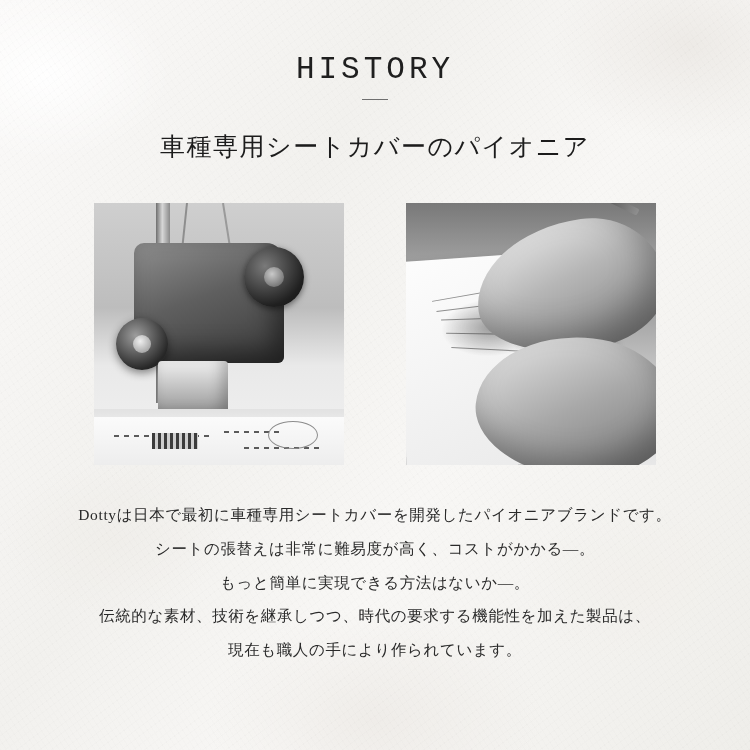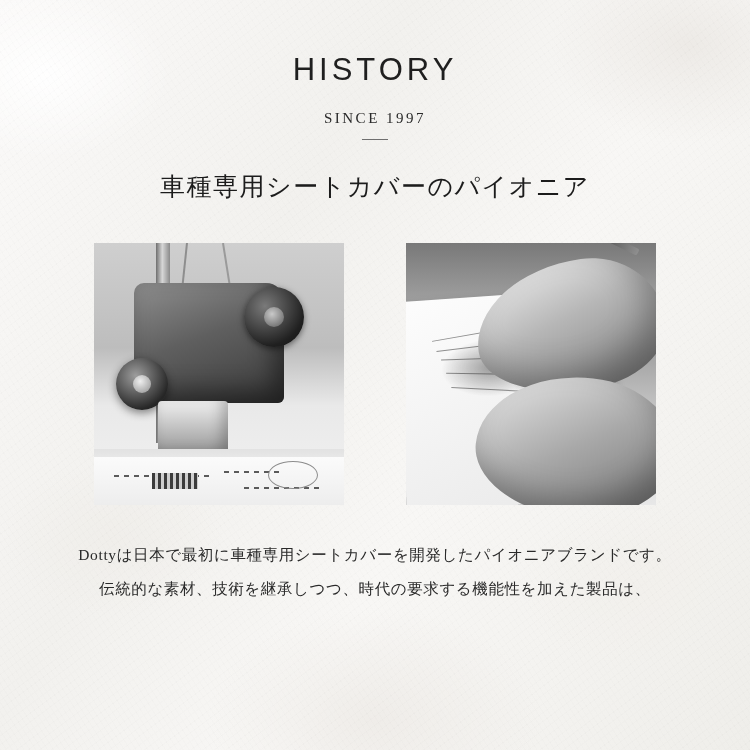--- a/index.html
+++ b/index.html
@@ -43,21 +43,21 @@
   }
 
   .inner {
     position: relative;
     z-index: 2;
     width: 750px;
   }
 
   .title {
     text-align: center;
-    font-family: Liberation Sans, sans-serif;
+    font-family: Liberation Mono, monospace;
     font-size: 31px;
     letter-spacing: 4px;
     color: #1f1f1f;
     padding-top: 52px;
     font-weight: normal;
     margin: 0;
   }
 
   .subtitle {
     text-align: center;
@@ -300,21 +300,20 @@
   }
 </style>
 </head>
 <body>
 
 <div class="page">
   <div class="inner">
 
     <h1 class="title">HISTORY</h1>
 
-    <div class="subtitle">SINCE 1997</div>
 
     <div class="rule-wrap">
       <div class="rule"></div>
     </div>
 
     <h2 class="headline">車種専用シートカバーのパイオニア</h2>
 
     <div class="photos">
 
       <div class="photo">
@@ -351,17 +350,20 @@
           <div class="sk-hand-top"></div>
           <div class="sk-pencil-dark"></div>
           <div class="sk-hand-bottom"></div>
         </div>
       </div>
 
     </div>
 
     <div class="body-copy">
       <p>Dottyは日本で最初に車種専用シートカバーを開発したパイオニアブランドです。</p>
+      <p>シートの張替えは非常に難易度が高く、コストがかかる―。</p>
+      <p>もっと簡単に実現できる方法はないか―。</p>
       <p>伝統的な素材、技術を継承しつつ、時代の要求する機能性を加えた製品は、</p>
+      <p>現在も職人の手により作られています。</p>
     </div>
 
   </div>
 </div>
 
 </body></html>

